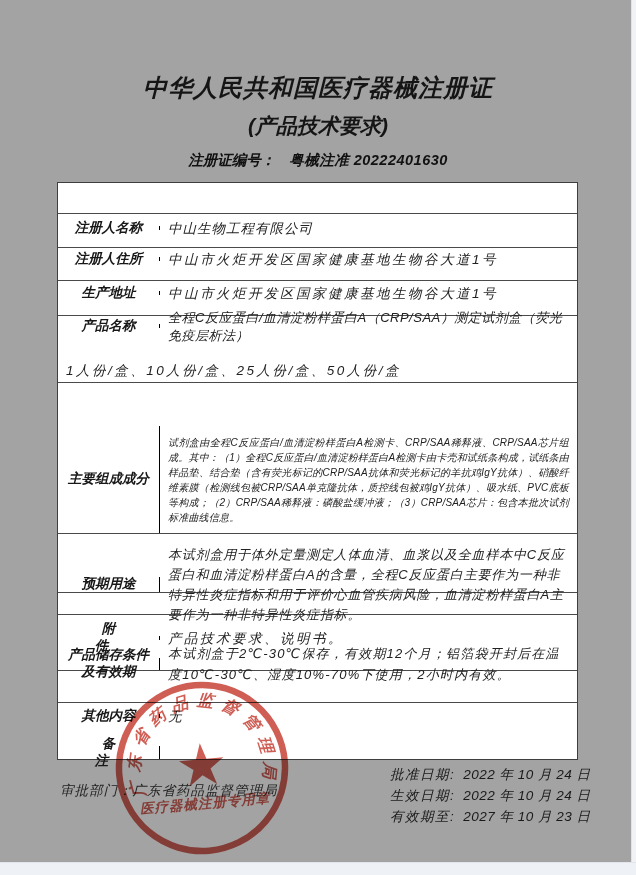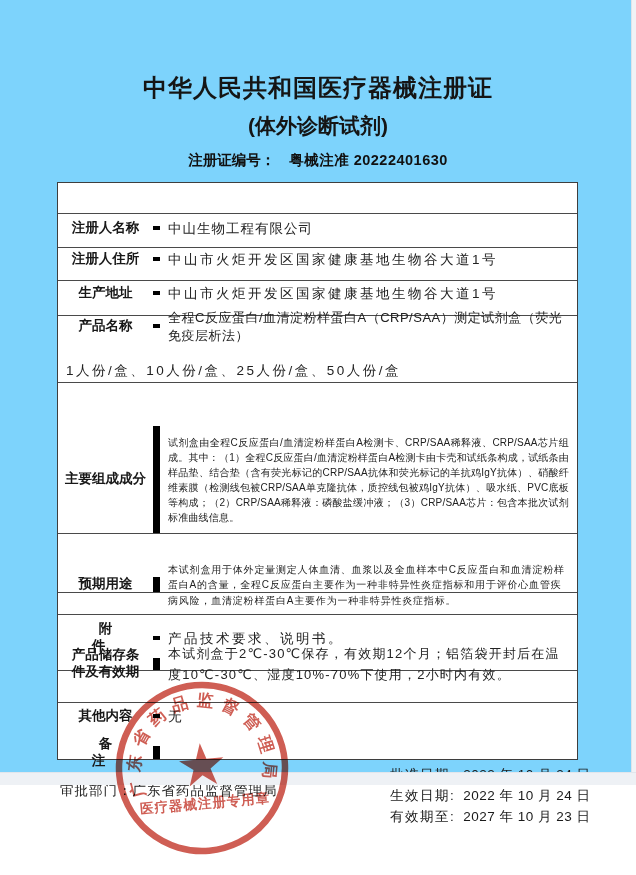--- a/index.html
+++ b/index.html
@@ -3,21 +3,21 @@
 <meta charset="utf-8">
 <style>
   * { margin: 0; padding: 0; box-sizing: border-box; }
   html, body {
     width: 636px; height: 875px;
     background: #ffffff;
     font-family: "Liberation Sans", "DejaVu Sans", sans-serif;
     color: #1c1c1c;
     overflow: hidden;
   }
-  .page { position: relative; width: 636px; height: 785px; background: #7dd3fc; }
+  .page { position: relative; width: 636px; height: 875px; background: #a3a3a3; font-style: italic; }
   .edge-right {
     position: absolute; top: 0; right: 0; width: 5px; height: 100%;
     background: #f0f2f6; border-left: 1px solid #dfe3e9;
   }
   .edge-bottom {
     position: absolute; bottom: 0; left: 0; width: 100%; height: 13px;
     background: #eef1f5; border-top: 1px solid #e2e6ec;
   }
   .title {
     position: absolute; top: 72px; left: 0; width: 100%;
@@ -36,38 +36,38 @@
 
   .cert-table {
     position: absolute; left: 57px; top: 182px; width: 521px;
     border: 1.5px solid #3e3e3e;
     background: #fff;
   }
   .trow { display: flex; border-bottom: 1px solid #4a4a4a; }
   .trow:last-child { border-bottom: none; gap: 44px; }
   .tlabel {
     width: 102px; flex: 0 0 102px;
-    border-right: 7px solid #000000;
+    border-right: 1px solid #000000;
     display: flex; align-items: center; justify-content: center;
     text-align: center; font-weight: bold; font-size: 13.5px;
     padding: 2px 6px; line-height: 1.25; color: #181818; margin-top: 43px;
   }
   .tvalue {
     flex: 1; display: flex; align-items: center;
     padding: 2px 8px; font-size: 13.5px; letter-spacing: 1px;
     line-height: 1.35; color: #222; margin-top: 44px;
   }
   .r1 { height: 31px; } .r2 { height: 34px; justify-content: space-between; } .r3 { height: 33px; }
   .r4 { height: 35px; } .r5 { height: 67px; } .r6 { height: 151px; }
   .r7 { height: 59px; } .r8 { height: 22px; } .r9 { height: 56px; }
   .r10 { height: 32px; } .r11 { height: 56px; }
   .r2 .tvalue, .r3 .tvalue, .r5 .tvalue { letter-spacing: 2.5px; }
   .r4 .tvalue { font-size: 13px; letter-spacing: 0.5px; }
   .r6 .tvalue { font-size: 10px; letter-spacing: 0.2px; line-height: 1.5; align-items: center; text-align: justify; }
-  .r7 .tvalue { font-size: 10px; letter-spacing: 0.8px; line-height: 1.55; }
+  .r7 .tvalue { font-size: 13px; letter-spacing: 0.8px; line-height: 1.55; }
   .r9 .tvalue { font-size: 13px; letter-spacing: 1.2px; line-height: 1.6; }
   .r9 .tlabel { padding: 2px 10px; }
   .r8 .tlabel, .r11 .tlabel { letter-spacing: 14px; text-indent: 14px; }
   .r8 .tvalue { letter-spacing: 2.5px; }
 
   .approval {
     position: absolute; left: 60px; top: 782px; width: 320px;
     font-size: 13.5px; color: #222; letter-spacing: 1px;
   }
   .approval .note {
@@ -87,21 +87,21 @@
     opacity: 0.82; mix-blend-mode: multiply;
     transform: rotate(-5deg); z-index: 5; pointer-events: none;
   }
 </style>
 </head>
 <body>
 
 <div class="page">
 
   <div class="title">中华人民共和国医疗器械注册证</div>
-  <div class="subtitle">(体外诊断试剂)</div>
+  <div class="subtitle">(产品技术要求)</div>
 
   <div class="regline">
     <span>注册证编号：</span><span class="regval">粤械注准 20222401630</span>
   </div>
 
   <div class="cert-table">
     <div class="trow r1">
       <div class="tlabel">注册人名称</div>
       <div class="tvalue">中山生物工程有限公司</div>
     </div>

